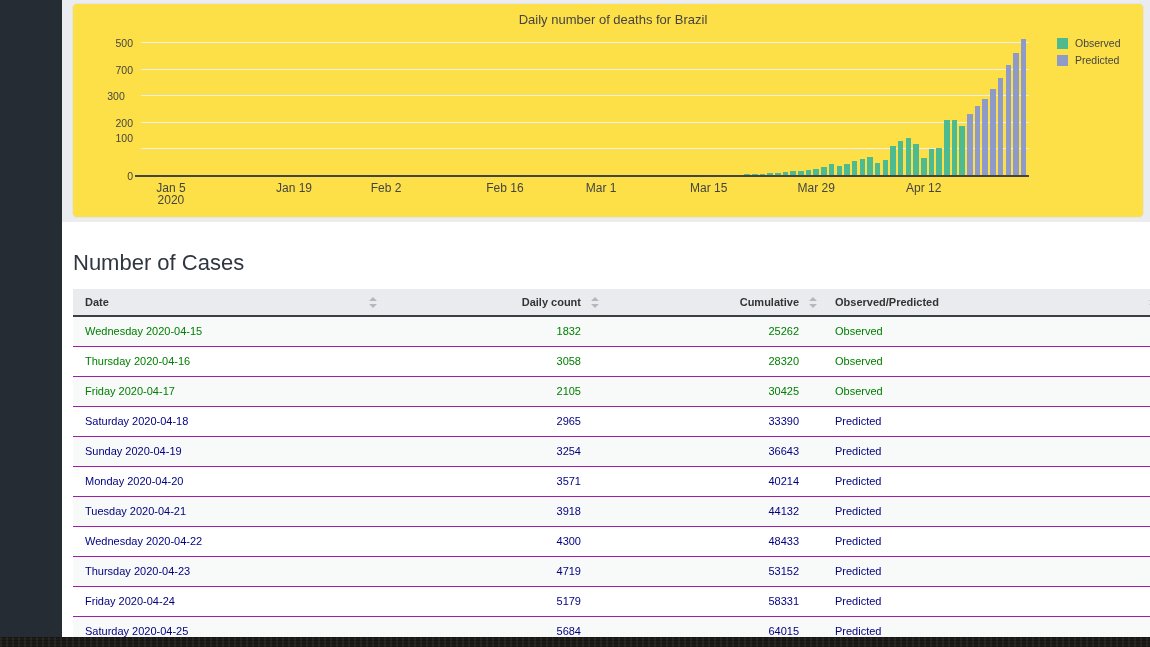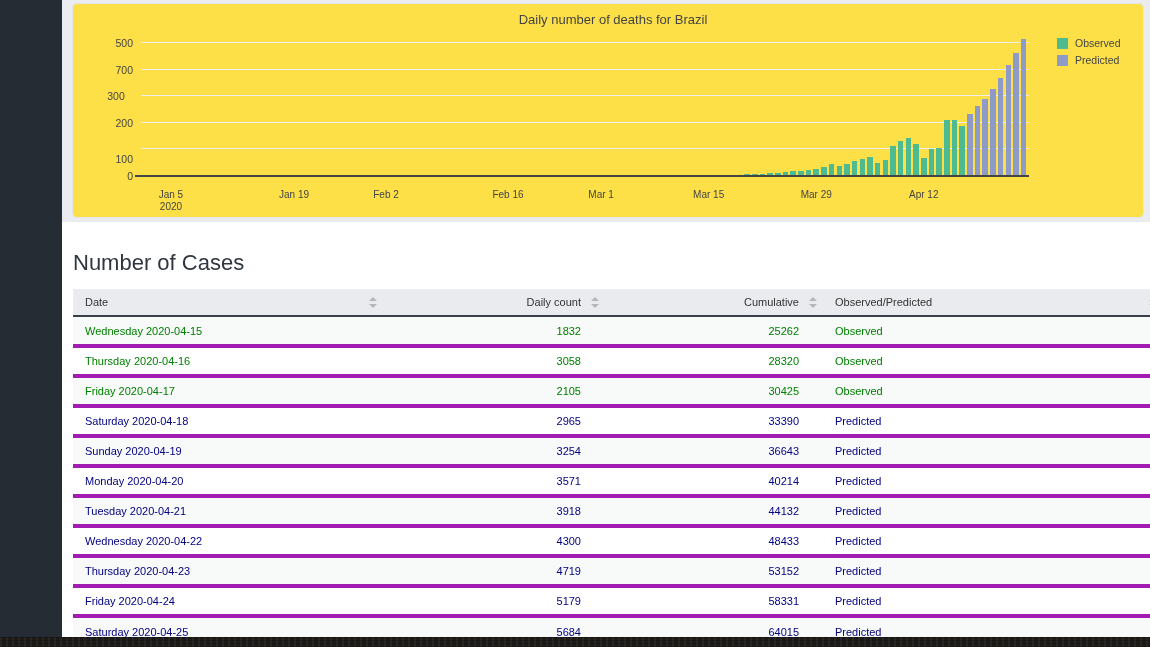--- a/index.html
+++ b/index.html
@@ -37,50 +37,50 @@
   }
   .gridline { position:absolute; left:0; width:100%; height:1px; background:#edeef0; }
   .x-axis-line { position:absolute; left:-6px; right:0; bottom:-1px; height:2px; background:#444; }
   .bar { position:absolute; bottom:0; width:5.5px; }
   .ytick {
     position:absolute; left:-42px; width:34px; text-align:right;
     font-size:10.5px; color:#444;
   }
   .xtick {
     position:absolute; top:139px; width:60px; margin-left:-30px; text-align:center;
-    font-size:10px; color:#444; line-height:12px;margin-top:7px;
+    font-size:12px; color:#444; line-height:12px;
   }
   .legend { position:absolute; left:984px; top:33px; font-size:10.5px; color:#444; }
   .legend-item { display:flex; align-items:center; margin-bottom:5px; cursor:pointer; }
   .legend-swatch { width:11px; height:11px; margin-right:7px; }
 
   
   .cases-section {
     position:absolute; left:62px; top:222px; width:1088px; height:416px;
     background:#fff;
   }
   .cases-heading {
     position:absolute; left:11px; top:28px;
     font-size:22px; color:#2f3640; font-weight:400;
   }
   table.cases {
     position:absolute; left:11px; top:67px; width:1090px;
     border-collapse:collapse; table-layout:fixed;
     font-size:11px;
   }
   table.cases th {
-    height:27px; background:#e9ebee; color:#333; font-weight:normal;
+    height:27px; background:#e9ebee; color:#333; font-weight:bold;
     text-align:left; padding:0 12px; position:relative;
     border-bottom:2px solid #3b4046;
   }
   table.cases th.num { text-align:right; padding-right:24px; }
   table.cases td { height:30px; padding:0 12px; }
   table.cases td.num { text-align:right; padding-right:24px; }
   table.cases tbody tr:nth-child(odd) { background:#f8f9f9; }
-  table.cases tbody tr + tr td { border-top:4px solid #a21caf; }
+  table.cases tbody tr + tr td { border-top:1px solid #a21caf; }
   .sort-icon {
     position:absolute; right:6px; top:8px; width:8px; height:11px; display:inline-block;
   }
   .sort-icon::before {
     content:""; position:absolute; top:0; left:0;
     border-left:4px solid transparent; border-right:4px solid transparent;
     border-bottom:4px solid #b3b8bd;
   }
   .sort-icon::after {
     content:""; position:absolute; bottom:0; left:0;
@@ -93,21 +93,21 @@
 </head>
 <body>
 
 <div class="side-strip"></div>
 
 <div class="chart-card">
   <div class="chart-title">Daily number of deaths for Brazil</div>
   <div class="plot">
       <div class="ytick" style="bottom: -6px;">0</div>
       <div class="gridline" style="bottom: 26.6px;"></div>
-      <div class="ytick" style="bottom: 11px; margin-top: 8px;">100</div>
+      <div class="ytick" style="bottom: 32px; margin-top: 8px;">100</div>
       <div class="gridline" style="bottom: 53.2px;"></div>
       <div class="ytick" style="bottom: 47.2px;">200</div>
       <div class="gridline" style="bottom: 79.8px;"></div>
       <div class="ytick" style="bottom: 73.8px; text-align: center;">300</div>
       <div class="gridline" style="bottom: 106.4px;"></div>
       <div class="ytick" style="bottom: 100.4px;">700</div>
       <div class="gridline" style="bottom: 133px;"></div>
       <div class="ytick" style="bottom: 127px;">500</div>
       <div class="xtick" style="left: 29.9585px;">
         <div>Jan 5</div>

